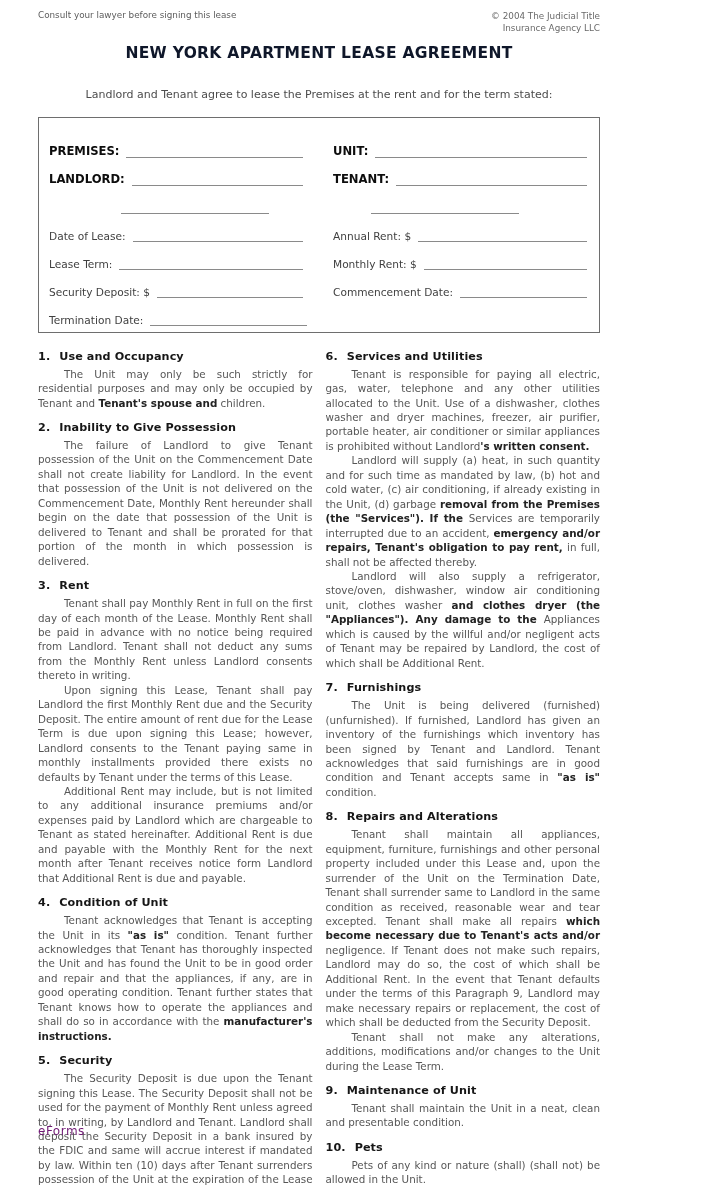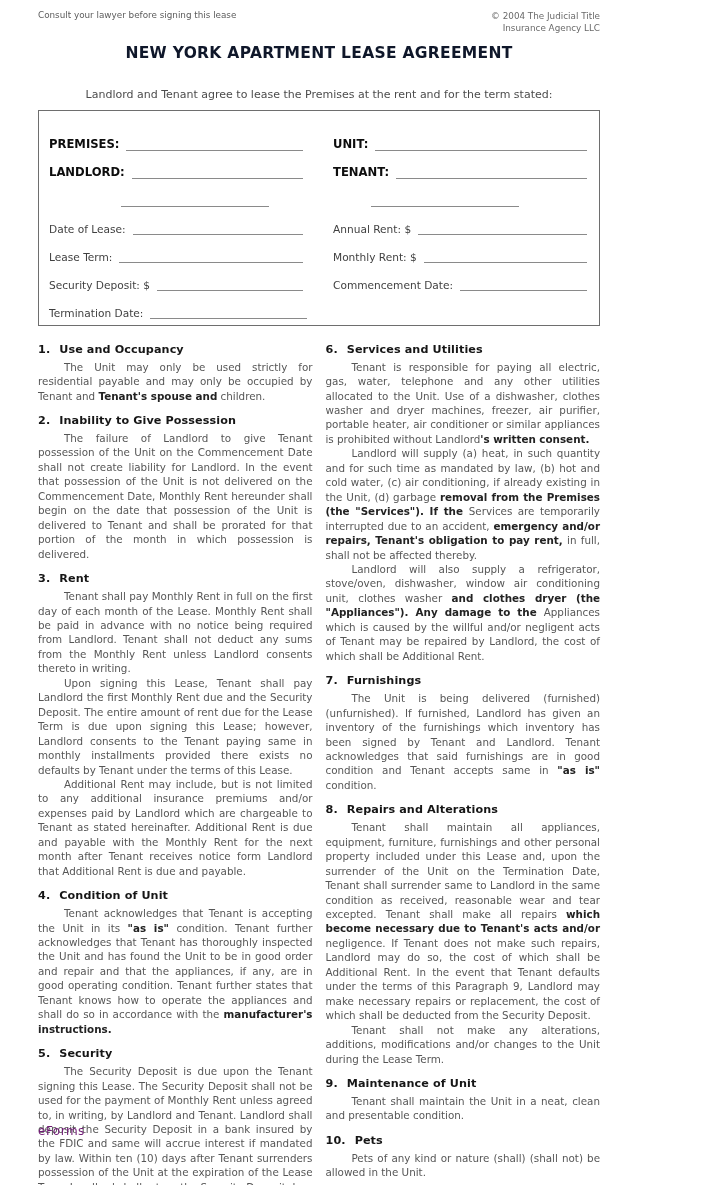--- a/index.html
+++ b/index.html
@@ -5,21 +5,21 @@
   html,body{margin:0;padding:0;background:#ffffff;}
   body{width:720px;height:1185px;font-family:"DejaVu Sans","Liberation Sans",sans-serif;color:#555;overflow:hidden;}
   .page{position:relative;box-sizing:border-box;width:636px;height:1185px;padding:10px 36px 0 38px;}
 
   .topline{display:flex;justify-content:space-between;align-items:flex-start;font-size:8.8px;color:#5c5c5c;}
   .copyright{text-align:right;line-height:1.4;color:#6a6a6a;}
 
   .title{margin-top:9px;text-align:center;font-size:15.5px;font-weight:bold;color:#0f172a;letter-spacing:.3px;}
   .subtitle{margin-top:26px;text-align:center;font-size:11px;color:#4c4c4c;}
 
-  .box{margin-top:9px;border:1.4px solid #6e6e6e;padding:12px 12px 6px 10px;}
+  .box{margin-top:16px;border:1.4px solid #6e6e6e;padding:12px 12px 6px 10px;}
   .form-row{display:flex;}
   .form-row.single .form-cell{flex:0 0 48%;}
   .form-cell{flex:1;display:flex;align-items:flex-end;height:28px;min-width:0;}
   .form-cell + .form-cell{margin-left:30px;}
   .form-cell.indent{padding-left:72px;}
   .form-cell.trail{margin-right:68px;}
   .form-label{font-size:10.6px;color:#3f3f3f;white-space:nowrap;margin-right:7px;line-height:1;}
   .form-label.b{font-weight:bold;font-size:11.6px;color:#0d0d0d;}
   .fill-line{flex:1;min-width:0;border:none;border-bottom:1px solid #8a8a8a;border-radius:0;background:transparent;height:15px;font:inherit;font-size:11px;color:#333;padding:0 2px;outline:none;}
 
@@ -116,21 +116,21 @@
             <input class="fill-line" style="">
           </div>
         </div>
       </div>
   </div>
 
   <div class="cols">
     <div class="col">
         <section class="sec">
           <h3><span class="sec-num">1.</span><span>Use and Occupancy</span></h3>
-          <p><span>The Unit may only be used strictly for residential payable and may only be occupied by Tenant and </span><b>Tenant's spouse and</b><span> children.</span></p>
+          <p><span>The Unit may only be such strictly for residential purposes and may only be occupied by Tenant and </span><b>Tenant's spouse and</b><span> children.</span></p>
         </section>
         <section class="sec">
           <h3><span class="sec-num">2.</span><span>Inability to Give Possession</span></h3>
           <p><span>The failure of Landlord to give Tenant possession of the Unit on the Commencement Date shall not create liability for Landlord. In the event that possession of the Unit is not delivered on the Commencement Date, Monthly Rent hereunder shall begin on the date that possession of the Unit is delivered to Tenant and shall be prorated for that portion of the month in which possession is delivered.</span></p>
         </section>
         <section class="sec">
           <h3><span class="sec-num">3.</span><span>Rent</span></h3>
           <p><span>Tenant shall pay Monthly Rent in full on the first day of each month of the Lease. Monthly Rent shall be paid in advance with no notice being required from Landlord. Tenant shall not deduct any sums from the Monthly Rent unless Landlord consents thereto in writing.</span></p>
           <p><span>Upon signing this Lease, Tenant shall pay Landlord the first Monthly Rent due and the Security Deposit. The entire amount of rent due for the Lease Term is due upon signing this Lease; however, Landlord consents to the Tenant paying same in monthly installments provided there exists no defaults by Tenant under the terms of this Lease.</span></p>
           <p><span>Additional Rent may include, but is not limited to any additional insurance premiums and/or expenses paid by Landlord which are chargeable to Tenant as stated hereinafter. Additional Rent is due and payable with the Monthly Rent for the next month after Tenant receives notice form Landlord that Additional Rent is due and payable.</span></p>

